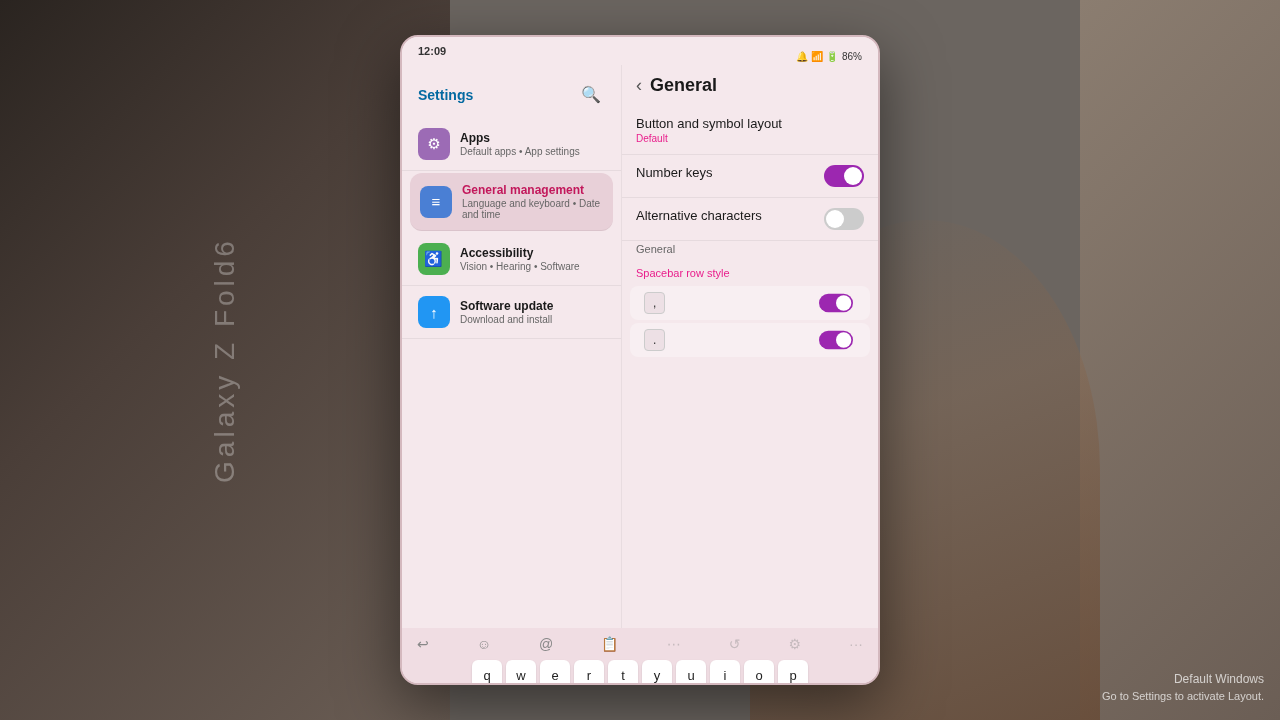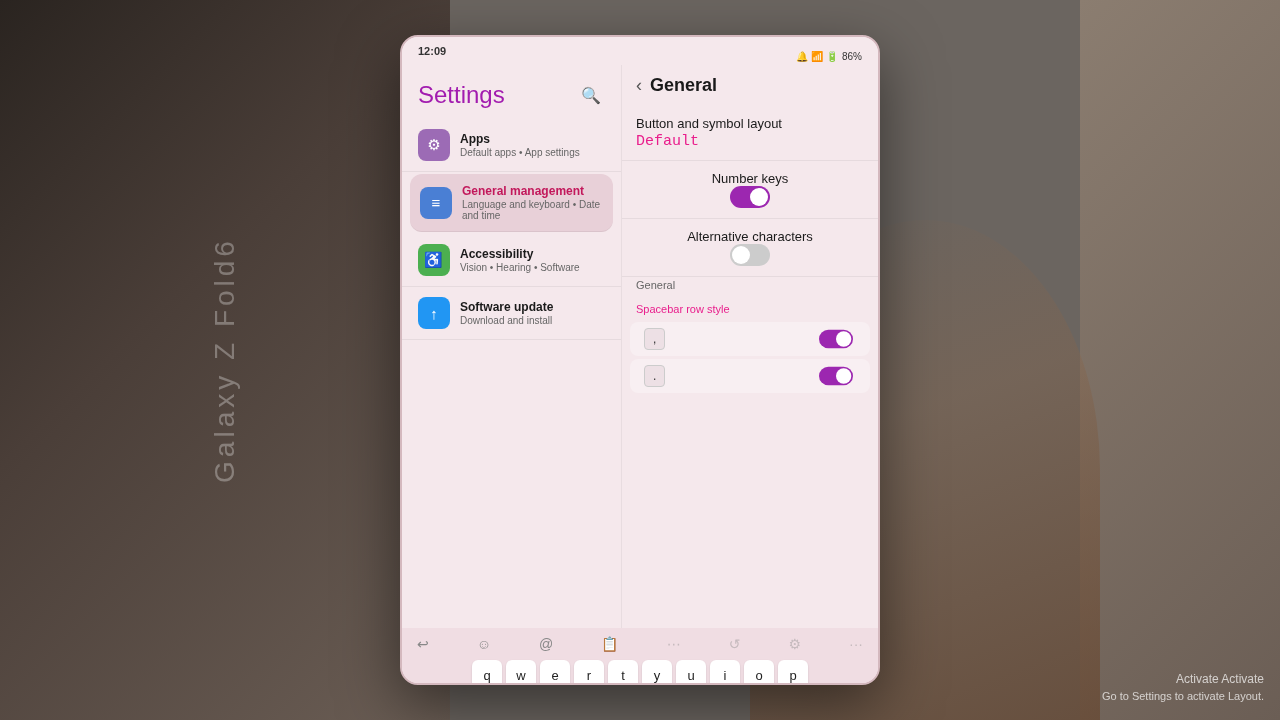--- a/index.html
+++ b/index.html
@@ -89,23 +89,23 @@
       padding: 10px 0;
       border-right: 1px solid rgba(0,0,0,0.05);
     }
     .sidebar-header {
       display: flex;
       align-items: center;
       justify-content: space-between;
       padding: 6px 16px 10px;
     }
     .sidebar-title {
-      font-size: 24px;
-      font-weight: 400;
-      color: #a21caf;
+      font-size: 14px;
+      font-weight: 700;
+      color: #0369a1;
     }
     .search-icon-btn {
       color: #555;
       font-size: 16px;
       cursor: pointer;
       padding: 4px;
     }
 
     .sidebar-item {
       display: flex;
@@ -169,38 +169,36 @@
     .panel-title {
       font-size: 18px;
       font-weight: 600;
       color: #1a1a1a;
     }
 
     .setting-item {
       padding: 10px 14px;
       border-bottom: 1px solid rgba(0,0,0,0.06);
       display: flex;
-      align-items: center;
+      align-items: flex-start;
       justify-content: space-between;
-      flex-direction: column;
     }
     .setting-item-block {
       padding: 10px 14px;
       border-bottom: 1px solid rgba(0,0,0,0.06);
     }
     .setting-label {
       font-size: 13px;
       font-weight: 500;
       color: #1a1a1a;
     }
     .setting-sublabel {
-      font-size: 15px;
+      font-size: 10px;
       color: #e91e8c;
       margin-top: 2px;
-      font-family: Liberation Mono, monospace;
     }
 
     
     .toggle {
       width: 40px;
       height: 22px;
       border-radius: 11px;
       position: relative;
       cursor: pointer;
     }
@@ -424,15 +422,15 @@
         <div class="key">o</div>
         <div class="key">p</div>
       </div>
 
     </div>
   </div>
 
 </div>
 
 <div class="windows-watermark">
-  <div class="title">Activate Activate</div>
+  <div class="title">Default Windows</div>
   <div>Go to Settings to activate Layout.</div>
 </div>
 
 </body></html>

